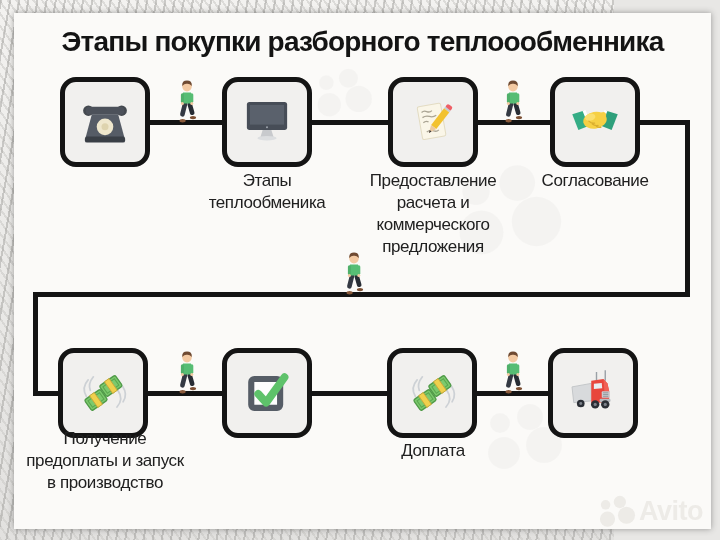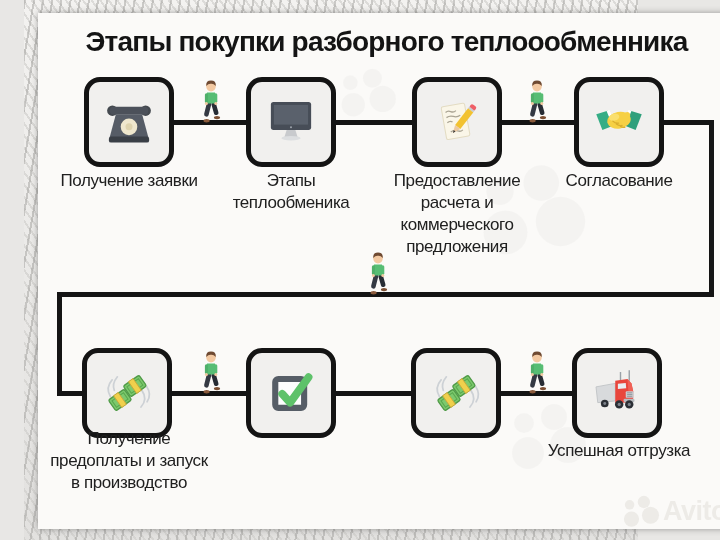--- a/index.html
+++ b/index.html
@@ -7,21 +7,20 @@
     width:720px;height:540px;overflow:hidden;
     font-family:"Liberation Sans","DejaVu Sans",sans-serif;
     background:#e8e7e5;
   }
   .frame{
     position:relative;width:614px;height:540px;
     background:
       repeating-linear-gradient(100deg, rgba(168,167,164,.55) 0 2px, rgba(255,255,255,0) 2px 9px),
       repeating-linear-gradient(55deg, rgba(205,204,201,.6) 0 2px, rgba(255,255,255,0) 2px 7px),
       linear-gradient(#f3f2f0,#e2e1df);
-    margin-left: 24px;
   }
   .canvas{
     position:absolute;left:14px;top:13px;width:697px;height:516px;
     background:#fbfaf8;
     box-shadow:0 0 6px rgba(50,50,50,.45);
   }
   .title{
     position:absolute;left:0;top:9px;width:100%;
     text-align:center;font-size:28px;font-weight:700;color:#141414;
     letter-spacing:-0.8px;line-height:40px;margin:0;
@@ -216,32 +215,31 @@
     <svg class="person" style="left:327px;top:238px">
         <use href="#walker"></use>
       </svg>
     <svg class="person" style="left:160px;top:337px">
         <use href="#walker"></use>
       </svg>
     <svg class="person" style="left:486px;top:337px">
         <use href="#walker"></use>
       </svg>
 
-    <div class="step-label" style="left:-9px;top:157px">Получение заявки</div>
     <div class="step-label" style="left:153px;top:157px">Этапы
 теплообменика</div>
     <div class="step-label" style="left:319px;top:157px">Предоставление
 расчета и
 коммерческого
 предложения</div>
     <div class="step-label" style="left:481px;top:157px">Согласование</div>
     <div class="step-label" style="left:-9px;top:415px">Получение
 предоплаты и запуск
 в производство</div>
-    <div class="step-label" style="left:481px;top:427px">Успешная отгрузка</div>
+    <div class="step-label" style="left:319px;top:427px">Доплата</div>
 
     <div class="avito">
       <svg>
           <use href="#avito-dots" fill="#edebe7"></use>
         </svg>
       <span>Avito</span>
     </div>
 
   </div>
 </div>

